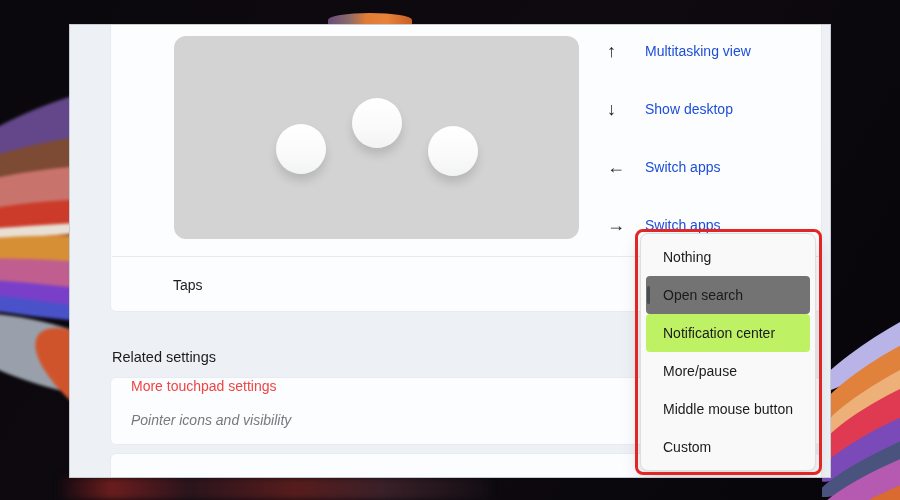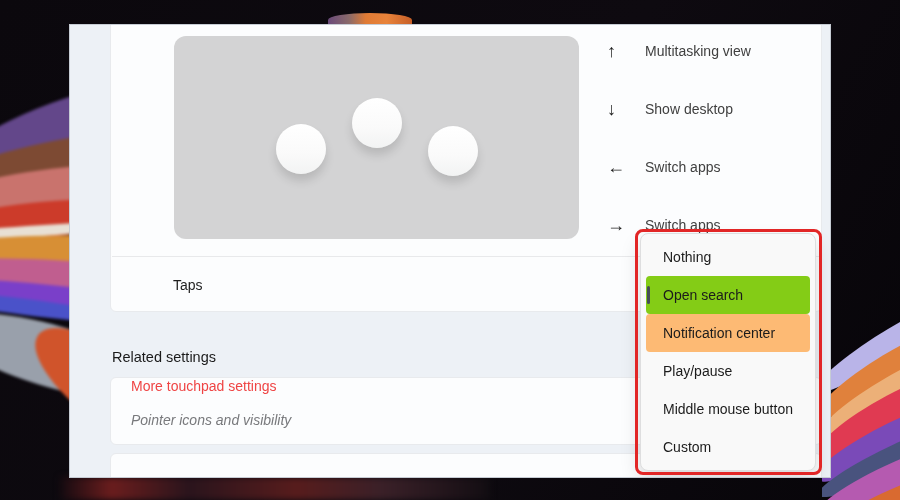--- a/index.html
+++ b/index.html
@@ -65,21 +65,21 @@
     box-shadow:0 7px 10px rgba(0,0,0,0.13);
   }
   .dot-left   { left:102px; top:88px; }
   .dot-middle { left:178px; top:62px; }
   .dot-right  { left:254px; top:90px; }
 
   .gesture-list { position:absolute; left:496px; top:0; width:214px; }
   .gesture-row { position:absolute; left:0; width:214px; height:40px; display:flex; align-items:center; }
   .gr0 { top:9px; } .gr1 { top:67px; } .gr2 { top:125px; } .gr3 { top:183px; }
   .gesture-arrow { width:38px; font-size:18px; color:#1d1d1d; }
-  .gesture-label { font-size:14px; color:#404040; }
+  .gesture-label { font-size:14px; color:#1d4ed8; }
 
   .card-divider { position:absolute; left:1px; right:1px; top:234px; height:1px; background:#e8e9eb; }
   .taps-row { position:absolute; left:0; top:235px; width:611px; height:55px; display:flex; align-items:center; }
   .taps-label { margin-left:62px; font-size:14px; color:#1d1d1d; }
 
   .related-heading { position:absolute; left:42px; top:324px; font-size:14.5px; font-weight:400; color:#1a1a1a; }
 
   .card-more { left:40px; top:352px; width:712px; height:68px; }
   .more-title { position:absolute; left:20px; top:0; font-size:14px; color:#ef4444; }
   .more-subtitle { position:absolute; left:20px; top:34px; font-size:14px; color:#78797c;font-style:italic; }
@@ -90,26 +90,26 @@
   .dropdown {
     position:absolute; left:570px; top:208px; width:176px; height:238px;
     background:#f9f9f9; border:1px solid #dededf; border-radius:8px;
     box-shadow:0 10px 20px rgba(0,0,0,0.15); padding:4px 0; z-index:5;
   }
   .dd-item {
     position:relative; height:38px; margin:0 5px; border-radius:4px;
     display:flex; align-items:center; padding-left:17px;
     font-size:14px; color:#1b1b1b; cursor:default;
   }
-  .dd-item.selected { background:#84cc16; }
+  .dd-item.selected { background:#737373; }
   .dd-item.selected .sel-bar {
     position:absolute; left:1px; top:10px; width:3px; height:18px;
     border-radius:2px; background:#454d57;
   }
-  .dd-item.hovered { background:#fdba74; }
+  .dd-item.hovered { background:#bef264; }
 
   .annotation-rect {
     position:absolute; left:565px; top:204px; width:187px; height:246px;
     border:3px solid #e22626; border-radius:8px; z-index:6; pointer-events:none;
   }
 </style>
 </head>
 <body>
 
 <div class="wp fan">
@@ -183,20 +183,20 @@
 
   <div class="card card-extra"></div>
 
   <div class="dropdown">
     <div class="dd-item">Nothing</div>
     <div class="dd-item selected">
       <span class="sel-bar"></span>
       <span>Open search</span>
     </div>
     <div class="dd-item hovered">Notification center</div>
-    <div class="dd-item">Play/pause</div>
+    <div class="dd-item">More/pause</div>
     <div class="dd-item">Middle mouse button</div>
     <div class="dd-item">Custom</div>
   </div>
 
   <div class="annotation-rect"></div>
 
 </div>
 
 </body></html>

